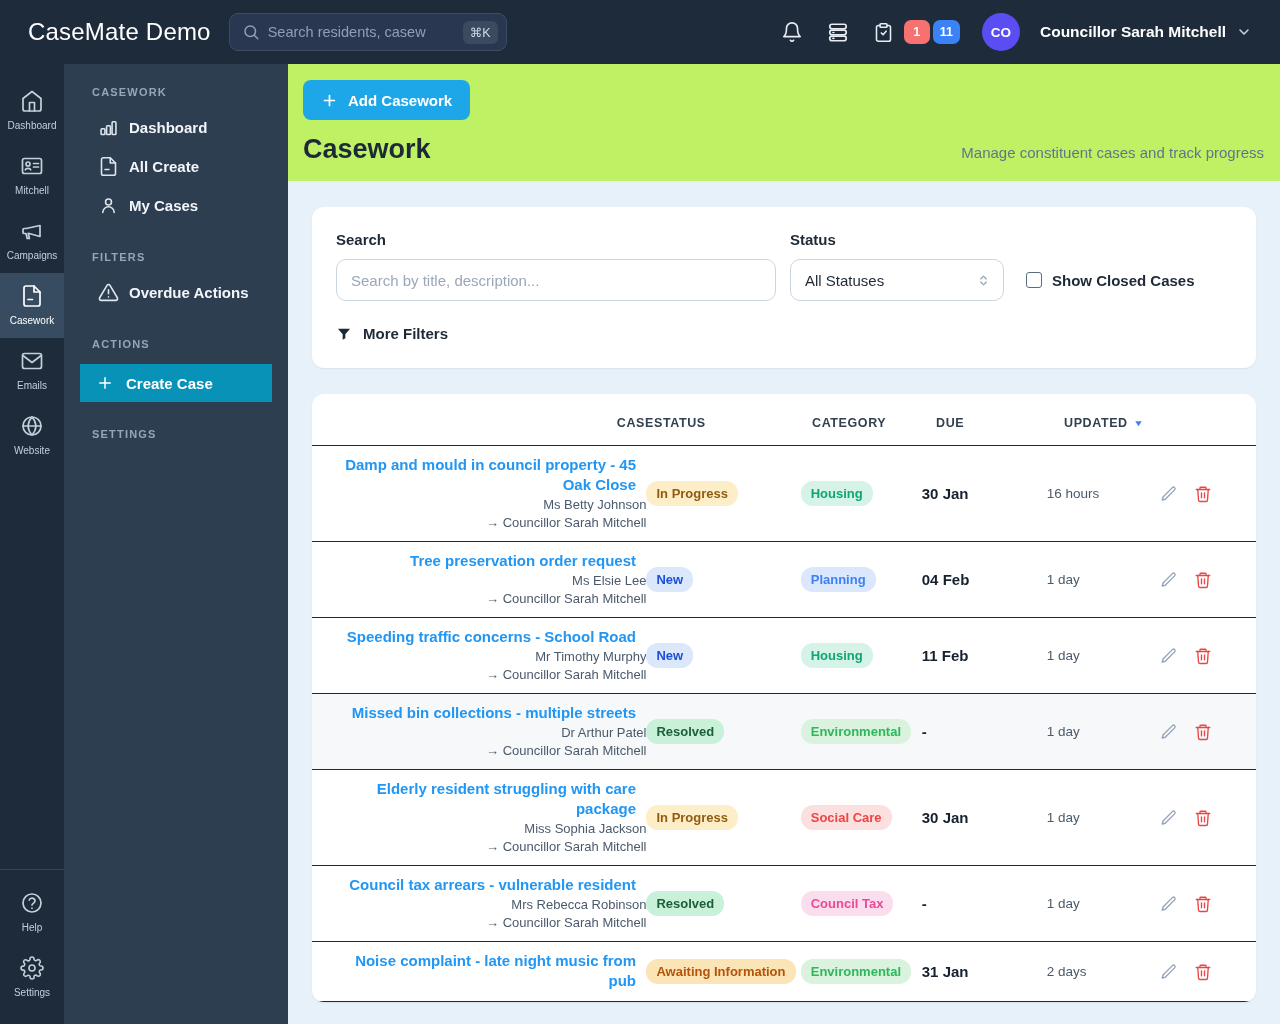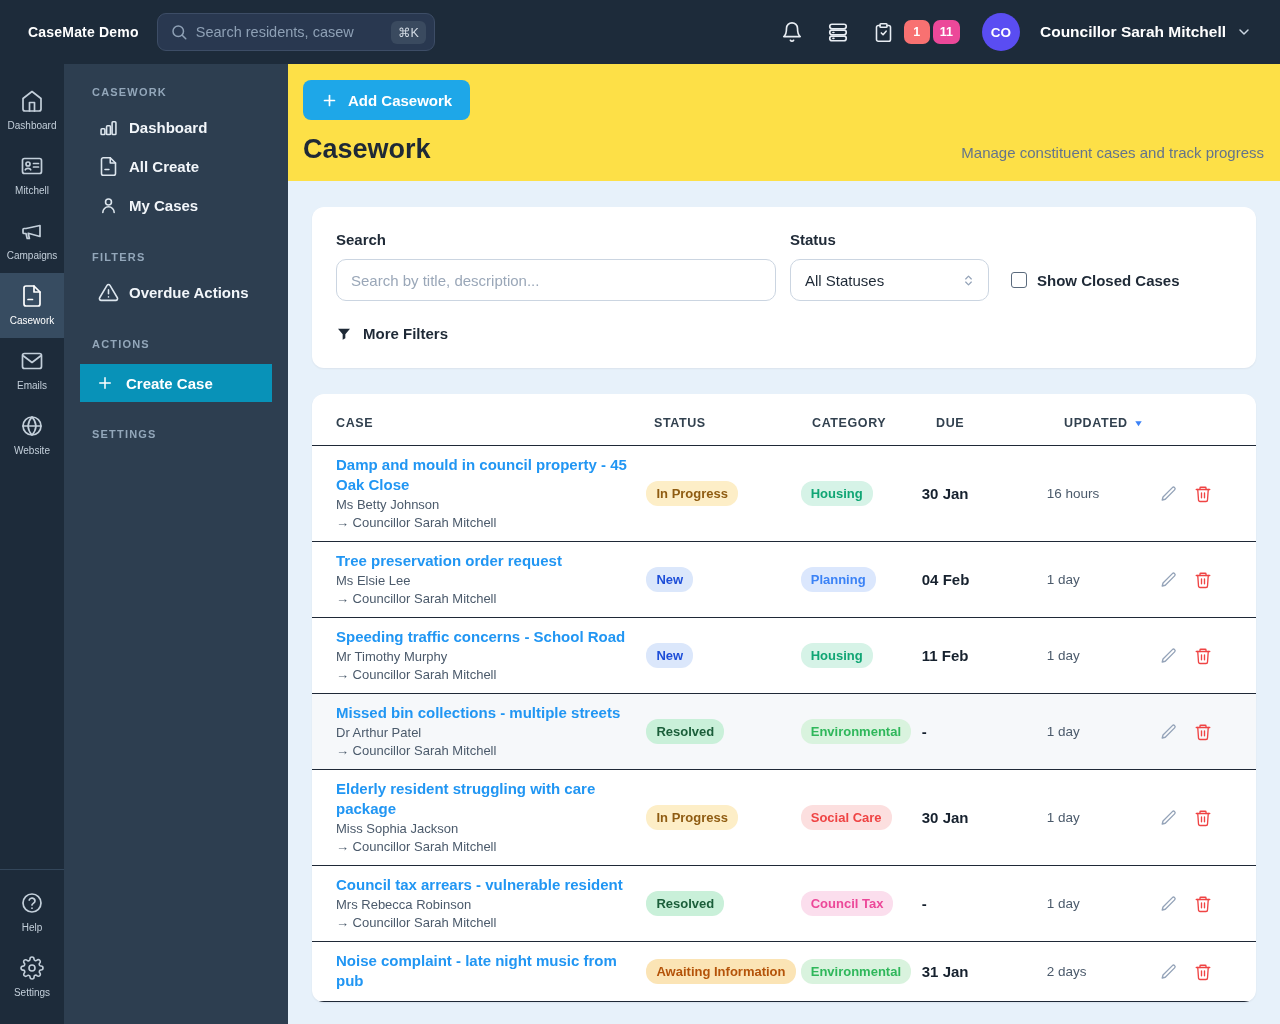--- a/index.html
+++ b/index.html
@@ -3,39 +3,39 @@
 <meta charset="utf-8">
 <style>
   * { margin:0; padding:0; box-sizing:border-box; }
   html,body { width:1280px; height:1024px; overflow:hidden; background:#e7f1fa;
               font-family:"Liberation Sans", sans-serif; }
   .app { width:1280px; height:1024px; display:flex; flex-direction:column; }
 
   
   .topbar { height:64px; flex:none; background:#1d2b3a; display:flex; align-items:center;
             padding:0 28px 0 28px; color:#fff; }
-  .brand { font-size:14px; font-weight:bold; letter-spacing:.2px; cursor:pointer; }
+  .brand { font-size:24px; font-weight:normal; letter-spacing:.2px; cursor:pointer; }
   .tb-search { margin-left:18px; display:flex; align-items:center; gap:8px;
                background:#293850; border:1px solid #3d4d66; border-radius:9px;
                height:38px; width:278px; padding:0 8px 0 12px; }
   .tb-search svg { flex:none; }
   .tb-search input { flex:1; background:transparent; border:none; outline:none;
                      color:#e2e8f0; font-size:14.5px; font-family:inherit; min-width:0; }
   .tb-search input::placeholder { color:#8ea0b5; }
   .kbd { background:#3a4a5f; color:#d3dbe4; font-size:12.5px; padding:4px 7px;
          border-radius:6px; flex:none; }
   .tb-right { margin-left:auto; display:flex; align-items:center; }
   .tb-iconbtn { background:none; border:none; color:#e8edf3; cursor:pointer;
                 display:flex; align-items:center; padding:0; margin-left:24px; }
   .tb-badges { display:flex; gap:3px; margin-left:10px; }
   .pill-badge { min-width:26px; height:24px; border-radius:7px; color:#fff; font-size:12.5px;
                 font-weight:bold; display:flex; align-items:center; justify-content:center;
                 padding:0 7px; cursor:pointer; }
   .pill-red { background:#f87171; }
-  .pill-green { background:#ec4899; }
+  .pill-green { background:#3b82f6; }
   .avatar { width:38px; height:38px; border-radius:50%; background:#5a4df2; color:#fff;
             font-size:13.5px; font-weight:bold; display:flex; align-items:center;
             justify-content:center; margin-left:22px; cursor:pointer; }
   .user-name { font-size:15.5px; font-weight:bold; margin-left:20px; cursor:pointer; }
   .user-chevron { margin-left:10px; color:#cbd5e1; display:flex; cursor:pointer; }
 
   
   .body { flex:1; display:flex; overflow:hidden; }
 
   
@@ -55,58 +55,58 @@
   .side-item { display:flex; align-items:center; gap:10px; padding:9px 12px 9px 34px;
                font-size:15px; font-weight:bold; color:#f2f6fa; cursor:pointer; }
   .side-item svg { color:#dde6ee; flex:none; }
   .side-gap { height:26px; }
   .create-btn { margin:4px 16px 0 16px; background:#0892b8; border:none; border-radius:0;
                 height:38px; display:flex; align-items:center; gap:12px; padding:0 16px;
                 color:#fff; font-size:15px; font-weight:bold; font-family:inherit; cursor:pointer; }
 
   
   .main { flex:1; display:flex; flex-direction:column; background:#ffffff; overflow:hidden; }
-  .main-header { padding:16px 16px 16px 15px; background:#fde047; }
+  .main-header { padding:16px 16px 16px 15px; background:#bef264; }
   .add-btn { background:#1ea7e8; color:#fff; border:none; border-radius:8px; height:40px;
              padding:0 18px; font-size:15px; font-weight:bold; font-family:inherit;
              display:flex; align-items:center; gap:10px; cursor:pointer; }
   .title-row { display:flex; align-items:baseline; justify-content:space-between; margin-top:14px; }
   .page-title { font-size:27px; font-weight:bold; color:#1e2936; }
   .page-subtitle { font-size:15px; color:#64748b; }
 
   .content { flex:1; background:#e7f1fa; overflow:hidden; padding:26px 24px 0 24px; }
   .card { background:#fff; border-radius:12px; box-shadow:0 1px 2px rgba(15,23,42,.06); }
 
   
   .filter-card { padding:24px 24px 26px 24px; margin-bottom:26px; }
   .filter-row { display:flex; align-items:flex-end; }
   .fgroup { display:flex; flex-direction:column; }
   .flabel { font-size:15px; font-weight:bold; color:#1e2936; margin-bottom:11px; }
   .search-input { width:440px; height:42px; border:1px solid #cbd5e1; border-radius:10px;
                   padding:0 14px; font-size:15px; color:#1e2936; font-family:inherit; outline:none; }
   .search-input::placeholder { color:#9aa7b8; }
-  .fake-select { width:199px; height:42px; border:1px solid #cbd5e1; border-radius:10px;
+  .fake-select { width:214px; height:42px; border:1px solid #cbd5e1; border-radius:10px;
                  display:flex; align-items:center; justify-content:space-between;
                  padding:0 12px 0 14px; font-size:15px; color:#1e2936; cursor:pointer;
                  margin-left:0; }
   .status-group { margin-left:14px; }
   .closed-group { display:flex; align-items:center; gap:10px; margin-left:22px;
                   height:42px; }
   .checkbox { width:16px; height:16px; border:1.6px solid #5b6b7d; border-radius:3px;
               background:#fff; cursor:pointer; flex:none; }
   .closed-label { font-size:15px; font-weight:bold; color:#1e2936; }
   .more-filters { display:flex; align-items:center; gap:11px; margin-top:24px;
                   font-size:15px; font-weight:bold; color:#1e2936; cursor:pointer; width:max-content; }
 
   
   .table-card { overflow:hidden; }
   .thead { display:flex; align-items:center; padding:22px 24px 15px 24px;
            border-bottom:1px solid #1f2937; }
   .th { font-size:12.5px; font-weight:bold; letter-spacing:.6px; color:#32414f; cursor:pointer; }
-  .c-case { width:318px; } .c-status { width:158px; } .c-category { width:124px; }
+  .c-case { width:318px;text-align:right; } .c-status { width:158px; } .c-category { width:124px; }
   .c-due { width:128px; } .c-updated { width:116px; }
   .c-actions { flex:1; display:flex; justify-content:flex-end; gap:16px; padding-right:20px; }
   .th.sorted { display:flex; align-items:center; gap:5px; }
 
   .trow { display:flex; align-items:center; padding:9px 24px; border-bottom:1px solid #1f2937; }
   .trow.highlight { background:#f6f8fa; }
   .row-title { display:block; max-width:300px; color:#2196f3; font-size:15px; font-weight:bold;
                line-height:20px; text-decoration:none; cursor:pointer; margin-bottom:1px; }
   .row-contact, .row-assignee { font-size:13px; color:#4b5a6b; line-height:18px; }
   .badge { display:inline-block; font-size:13px; font-weight:bold; padding:5px 10px;

